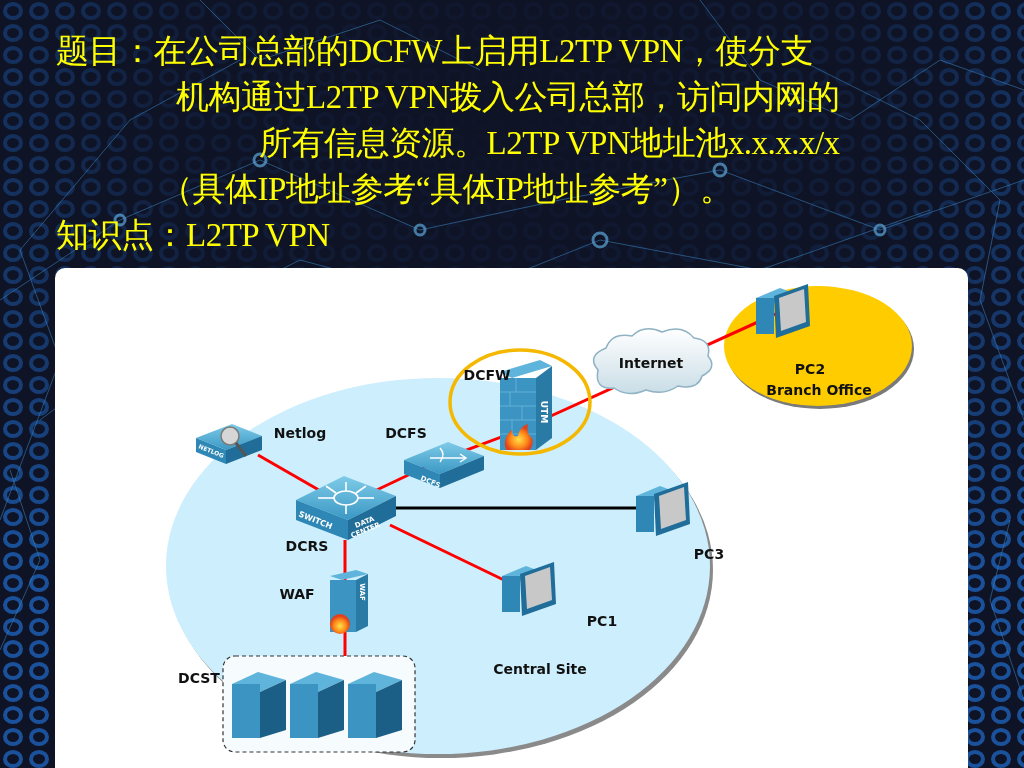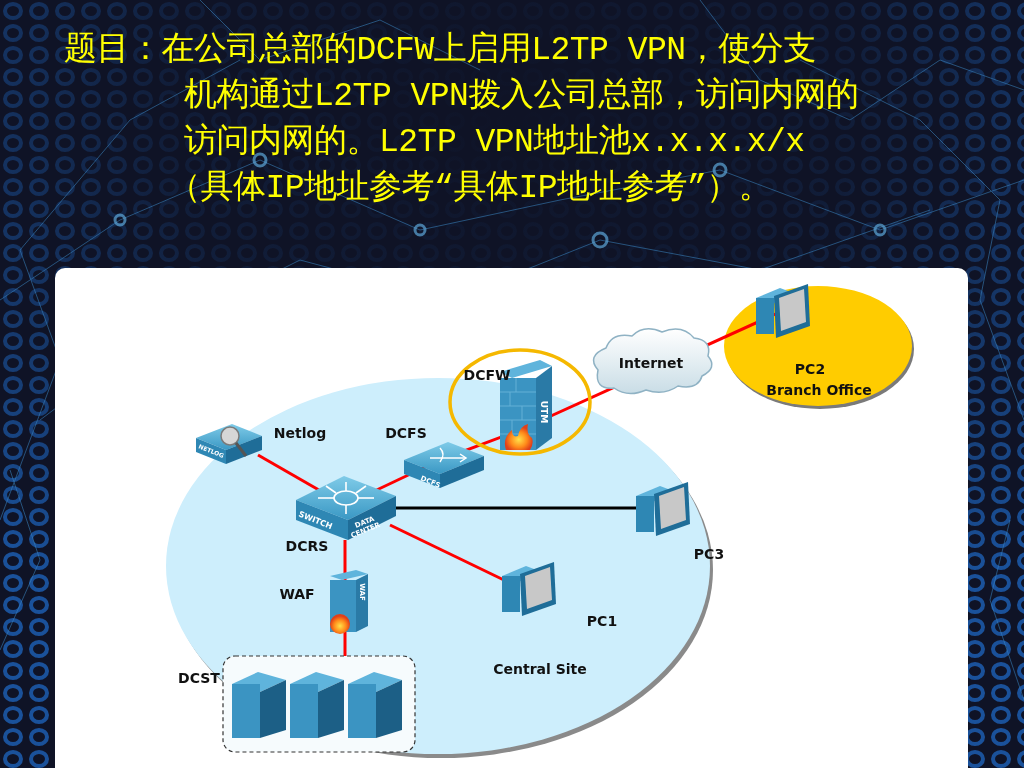--- a/index.html
+++ b/index.html
@@ -4,25 +4,25 @@
 <style>
   html, body { margin:0; padding:0; }
   body {
     width:1024px; height:768px; overflow:hidden; position:relative;
     background:#0f1326;
     font-family:"DejaVu Sans", sans-serif;
   }
   #bg { position:absolute; left:0; top:0; width:1024px; height:768px; }
   .title-block {
     position:absolute; left:56px; top:28px; color:#ffff00;
-    font-family:Liberation Mono, monospace; font-size:33px; line-height:46px;
-    letter-spacing:-0.5px; white-space:nowrap;margin-left:8px;
+    font-family:Liberation Serif, serif; font-size:33px; line-height:46px;
+    letter-spacing:-0.5px; white-space:nowrap;
   }
   .title-line { display:block; }
-  .indent { padding-left:120px; }
+  .indent { padding-left:120px;text-align:right; }
   .panel {
     position:absolute; left:55px; top:268px; width:913px; height:520px;
     background:#ffffff; border-radius:10px;
   }
   #diagram { position:absolute; left:0; top:0; width:1024px; height:768px; }
   .lbl { font-family:"DejaVu Sans", sans-serif; font-weight:bold; font-size:14px; fill:#111; }
   .devtxt { font-family:"DejaVu Sans", sans-serif; font-weight:bold; fill:#ffffff; }
 </style>
 </head>
 <body>
@@ -57,22 +57,23 @@
       <circle cx="720" cy="170" r="6"></circle>
     <circle cx="600" cy="240" r="7"></circle>
       <circle cx="880" cy="230" r="5"></circle>
       <circle cx="120" cy="220" r="5"></circle>
   </g>
 </svg>
 
 <div class="title-block">
   <span class="title-line">题目：在公司总部的DCFW上启用L2TP VPN，使分支</span>
   <span class="title-line indent">机构通过L2TP VPN拨入公司总部，访问内网的</span>
-  <span class="title-line indent">访问内网的。L2TP VPN地址池x.x.x.x/x</span>
+  <span class="title-line indent">所有信息资源。L2TP VPN地址池x.x.x.x/x</span>
   <span class="title-line" style="padding-left:104px">（具体IP地址参考“具体IP地址参考”）。</span>
+  <span class="title-line">知识点：L2TP VPN</span>
 </div>
 
 <div class="panel"></div>
 
 <svg id="diagram" viewBox="0 0 1024 768">
   <defs>
     <linearGradient id="devTop" x1="0" y1="0" x2="0" y2="1">
       <stop offset="0" stop-color="#7fcbe8"></stop>
         <stop offset="1" stop-color="#3a98c4"></stop>
     </linearGradient>

